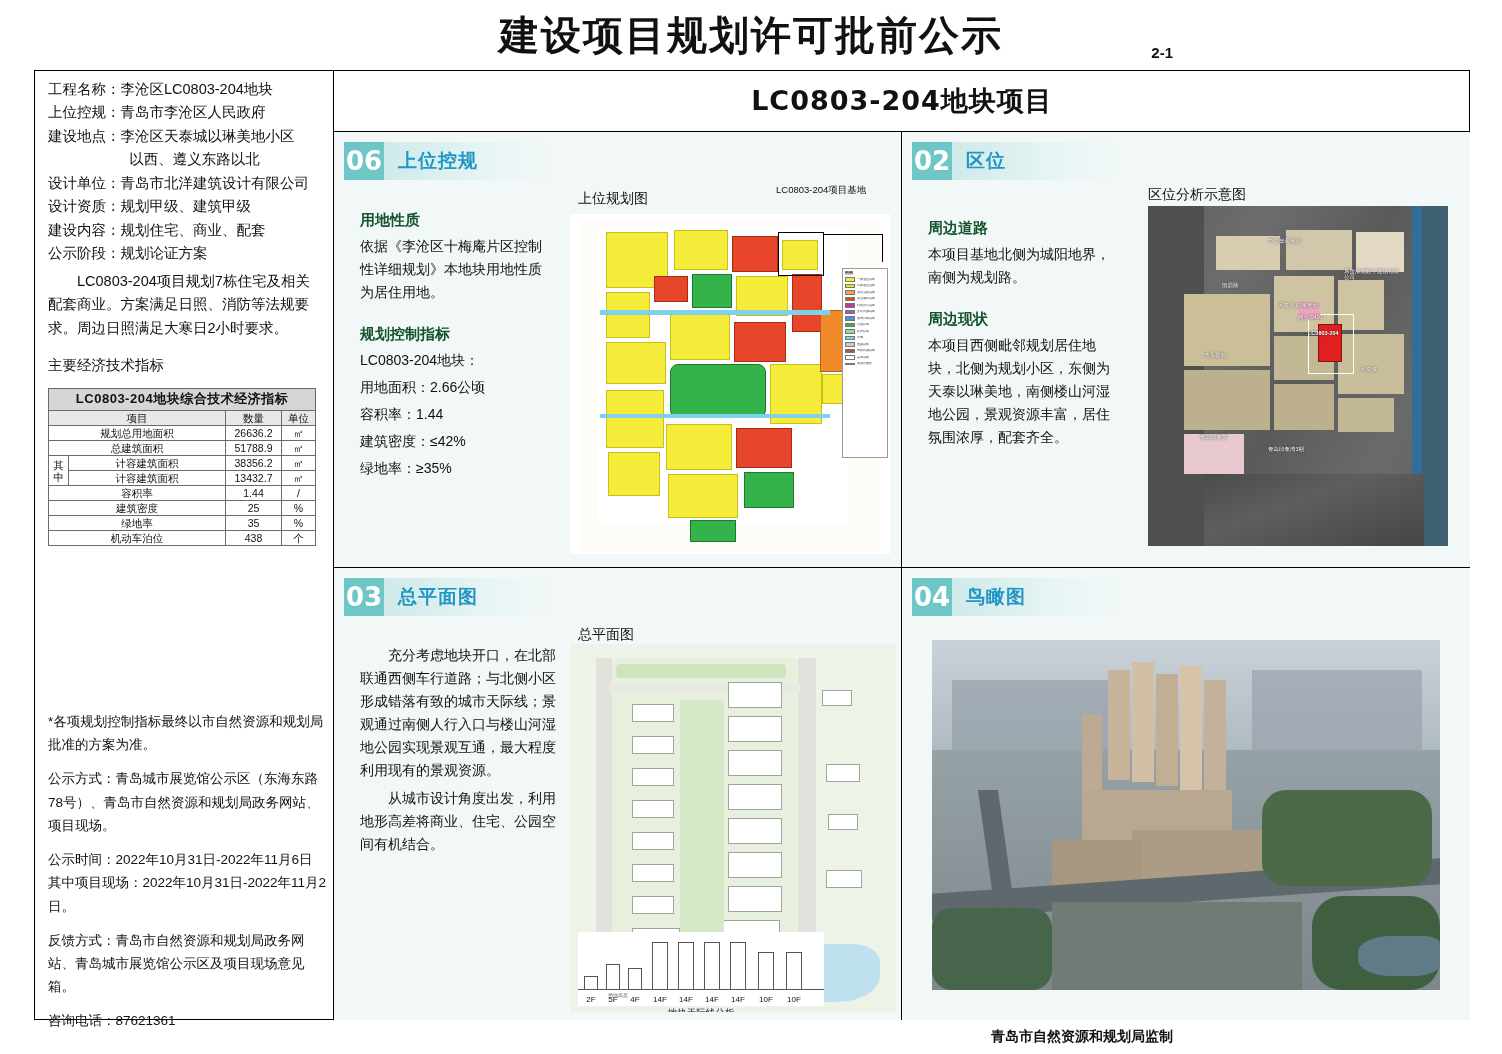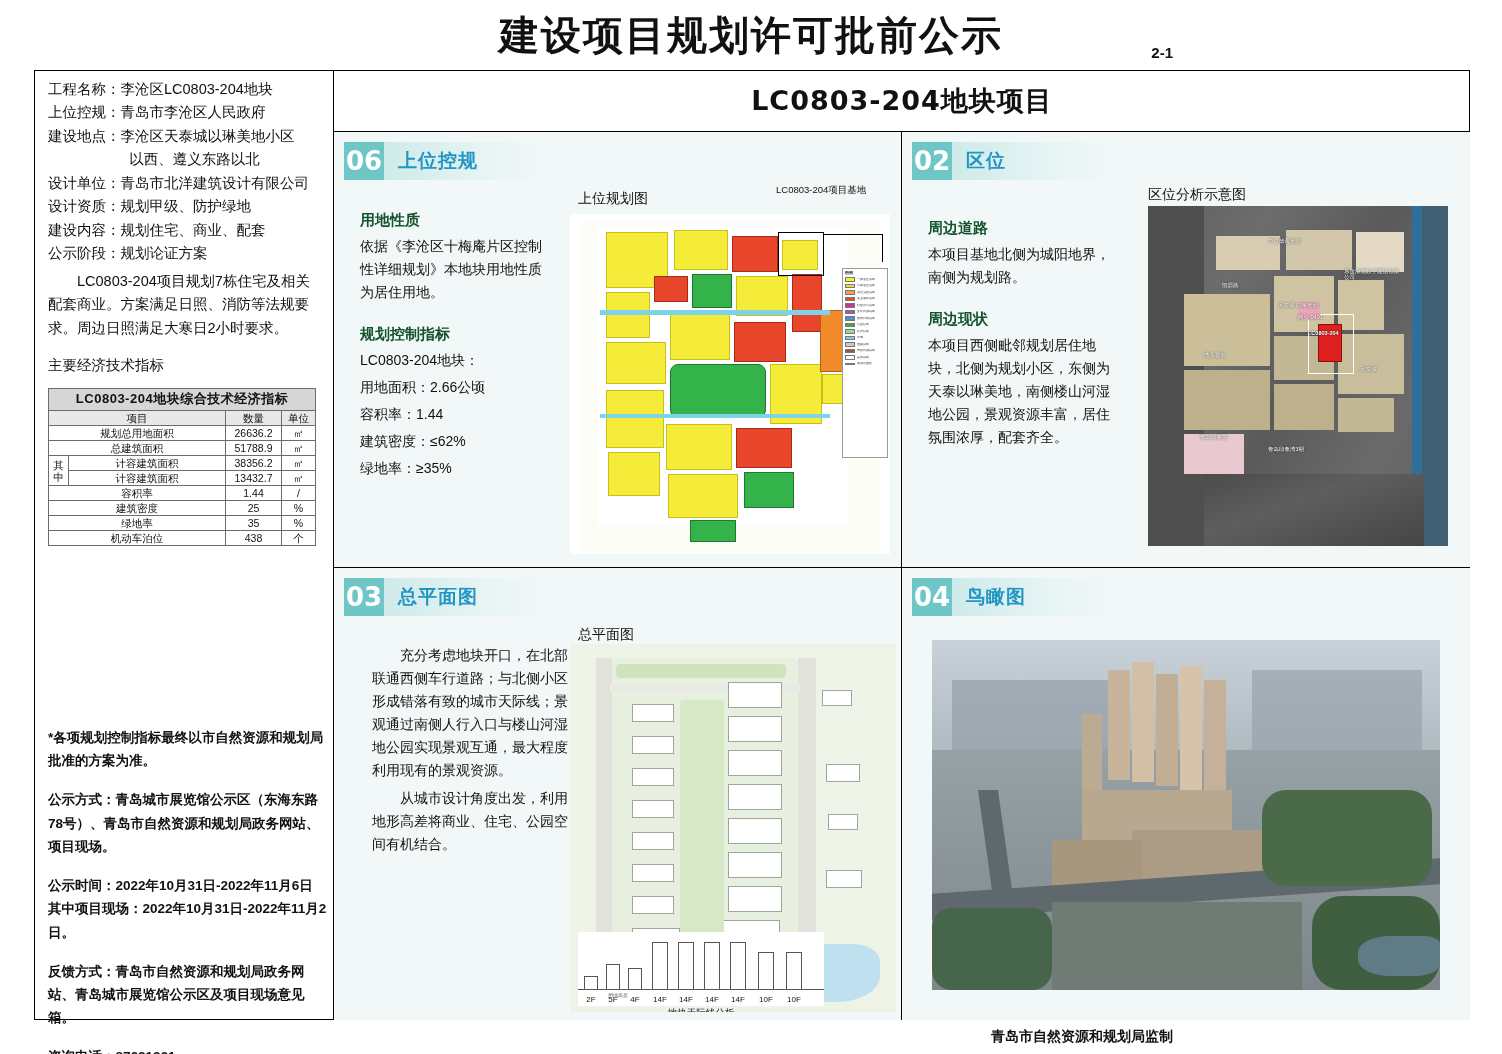--- a/index.html
+++ b/index.html
@@ -61,21 +61,21 @@
     letter-spacing:0.5px;
   }
   table.econ .col-head { background:#e8e8e8; font-weight:normal; }
   table.econ .namecell { text-align:center; }
   table.econ .vert { width:20px; }
   
   .notes {
     position:absolute; left:14px; top:640px; width:280px;
     font-size:13.5px; line-height:1.72;
   }
-  .notes p { margin:16px 0 11px 0;font-weight:bold; }
+  .notes p { margin:0 0 11px 0; }
   
   .right-area {
     position:absolute; left:334px; top:70px; width:1136px; height:950px;
   }
   .proj-title-bar {
     position:absolute; left:0; top:0; width:1136px; height:62px;
     border-bottom:1px solid #000;
     display:flex; align-items:center; justify-content:center;
   }
   .proj-title {
@@ -185,21 +185,21 @@
     <div class="info-line">
       <span>建设地点：</span><span>李沧区天泰城以琳美地小区</span>
     </div>
     <div class="info-line" style="padding-left:5.6em">
       <span>以西、遵义东路以北</span>
     </div>
     <div class="info-line">
       <span>设计单位：</span><span>青岛市北洋建筑设计有限公司</span>
     </div>
     <div class="info-line">
-      <span>设计资质：</span><span>规划甲级、防护绿地</span>
+      <span>设计资质：</span><span>规划甲级、建筑甲级</span>
     </div>
     <div class="info-line">
       <span>建设内容：</span><span>规划住宅、商业、配套</span>
     </div>
     <div class="info-line">
       <span>公示阶段：</span><span>规划论证方案</span>
     </div>
 
     <div class="para">LC0803-204项目规划7栋住宅及相关配套商业。方案满足日照、消防等法规要求。周边日照满足大寒日2小时要求。</div>
 
@@ -282,21 +282,21 @@
         <div class="sec-bar">上位控规</div>
       </div>
 
       <div class="body-text" style="left:26px; top:76px; width:190px;">
         <div class="sub-head">用地性质</div>
         <p class="tp">依据《李沧区十梅庵片区控制性详细规划》本地块用地性质为居住用地。</p>
         <div class="sub-head" style="margin-top:18px">规划控制指标</div>
         <p class="tp">LC0803-204地块：</p>
         <p class="tp">用地面积：2.66公顷</p>
         <p class="tp">容积率：1.44</p>
-        <p class="tp">建筑密度：≤62%</p>
+        <p class="tp">建筑密度：≤42%</p>
         <p class="tp">绿地率：≥35%</p>
       </div>
 
       <div class="cap" style="left:244px; top:58px;">上位规划图</div>
       <div class="cap" style="left:442px; top:52px; font-size:9.5px;">LC0803-204项目基地</div>
       <div class="cap" style="left:404px; top:90px; font-size:8.5px;">土地利用规划图</div>
 
       <div class="img-box zmap" style="left:236px; top:82px; width:320px; height:340px;">
         <div class="patch" style="left:10px;top:8px;width:300px;height:330px;background:#fdfdf7;"></div>
 
@@ -453,21 +453,21 @@
         <div class="lbl" style="left:120px;top:240px;">青岛印象湾3期</div>
       </div>
     </div>
 
     <div class="quad q3">
       <div class="sec-head">
         <div class="sec-num">03</div>
         <div class="sec-bar">总平面图</div>
       </div>
 
-      <div class="body-text" style="left:38px; top:76px; width:198px;">
+      <div class="body-text" style="left:26px; top:76px; width:198px;">
         <p class="tp indent">充分考虑地块开口，在北部联通西侧车行道路；与北侧小区形成错落有致的城市天际线；景观通过南侧人行入口与楼山河湿地公园实现景观互通，最大程度利用现有的景观资源。</p>
         <p class="tp indent">从城市设计角度出发，利用地形高差将商业、住宅、公园空间有机结合。</p>
       </div>
 
       <div class="cap" style="left:244px; top:58px;">总平面图</div>
 
       <div class="img-box siteplan" style="left:236px; top:76px; width:326px; height:368px;">
         <div class="green" style="left:40px;top:14px;width:190px;height:330px;background:#e7efdf;border-radius:10px;"></div>
         <div class="road" style="left:26px;top:14px;width:16px;height:330px;background:#e2e2dc;"></div>
         <div class="road" style="left:228px;top:14px;width:18px;height:330px;background:#e2e2dc;"></div>

